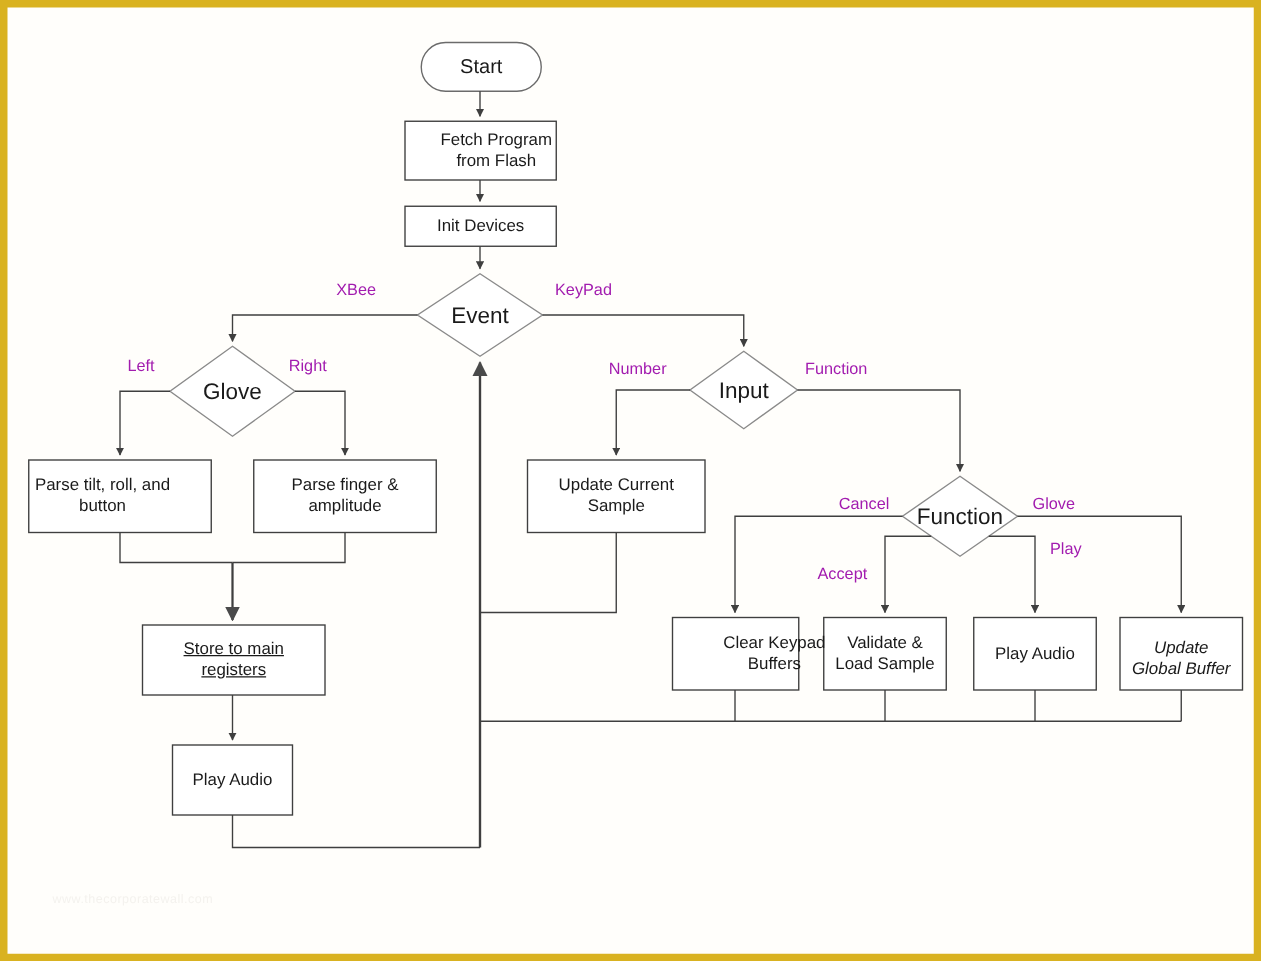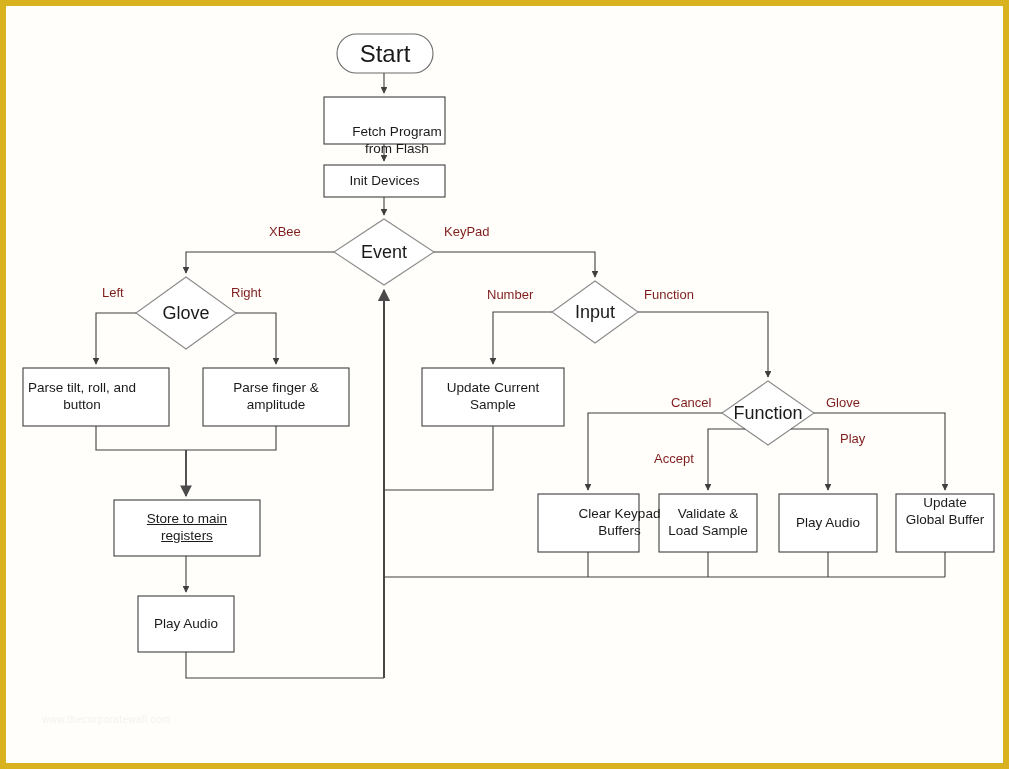--- a/index.html
+++ b/index.html
@@ -49,25 +49,25 @@
     align-items: center;
     justify-content: center;
     text-align: center;
     color: #1a1a1a;
     z-index: 3;
     pointer-events: none;
     line-height: 1.25;
   }
   .box-label { font-size: 13.5px; }
   .diamond-label { font-size: 18px; }
-  .start-label { font-size: 24px; }
+  .start-label { font-size: 16px; }
   .edge-label {
     position: absolute;
     font-size: 13px;
-    color: #7f1d1d;
+    color: #a21caf;
     z-index: 3;
     white-space: nowrap;
   }
   .watermark {
     position: absolute;
     left: 42px;
     top: 714px;
     font-size: 10px;
     color: #f4f2ee;
     letter-spacing: 0.4px;
@@ -153,21 +153,21 @@
       <path d="M 828 552 L 828 577"></path>
       <path d="M 945 552 L 945 577"></path>
       <path d="M 945 577 L 384 577"></path>
 
       <path d="M 384 678 L 384 290" stroke-width="1.9" marker-end="url(#arrowthick)"></path>
     </g>
   </svg>
 
   <div class="node-text start-label" style="left:337px; top:34px; width:96px; height:39px;">Start</div>
 
-  <div class="node-text box-label" style="left:324px; top:97px; width:146px; height:47px;margin-top:20px;">
+  <div class="node-text box-label" style="left:324px; top:97px; width:146px; height:47px;">
     <span>
       <span>Fetch Program</span><br>
       <span>from Flash</span>
     </span>
   </div>
 
   <div class="node-text box-label" style="left:324px; top:165px; width:121px; height:32px;">Init Devices</div>
 
   <div class="node-text diamond-label" style="left:334px; top:232px; width:100px; height:40px;">Event</div>
 
@@ -216,21 +216,21 @@
 
   <div class="node-text box-label" style="left:659px; top:494px; width:98px; height:58px;">
     <span>
       <span>Validate &amp;</span><br>
       <span>Load Sample</span>
     </span>
   </div>
 
   <div class="node-text box-label" style="left:779px; top:494px; width:98px; height:58px;">Play Audio</div>
 
-  <div class="node-text box-label" style="left:896px; top:489px; width:98px; height:46px;">
+  <div class="node-text box-label" style="left:896px; top:504px; width:98px; height:46px;font-style:italic;">
     <span>
       <span>Update</span><br>
       <span>Global Buffer</span>
     </span>
   </div>
 
   <div class="edge-label" style="left:269px; top:224px;">XBee</div>
   <div class="edge-label" style="left:444px; top:224px;">KeyPad</div>
   <div class="edge-label" style="left:102px; top:285px;">Left</div>
   <div class="edge-label" style="left:231px; top:285px;">Right</div>

